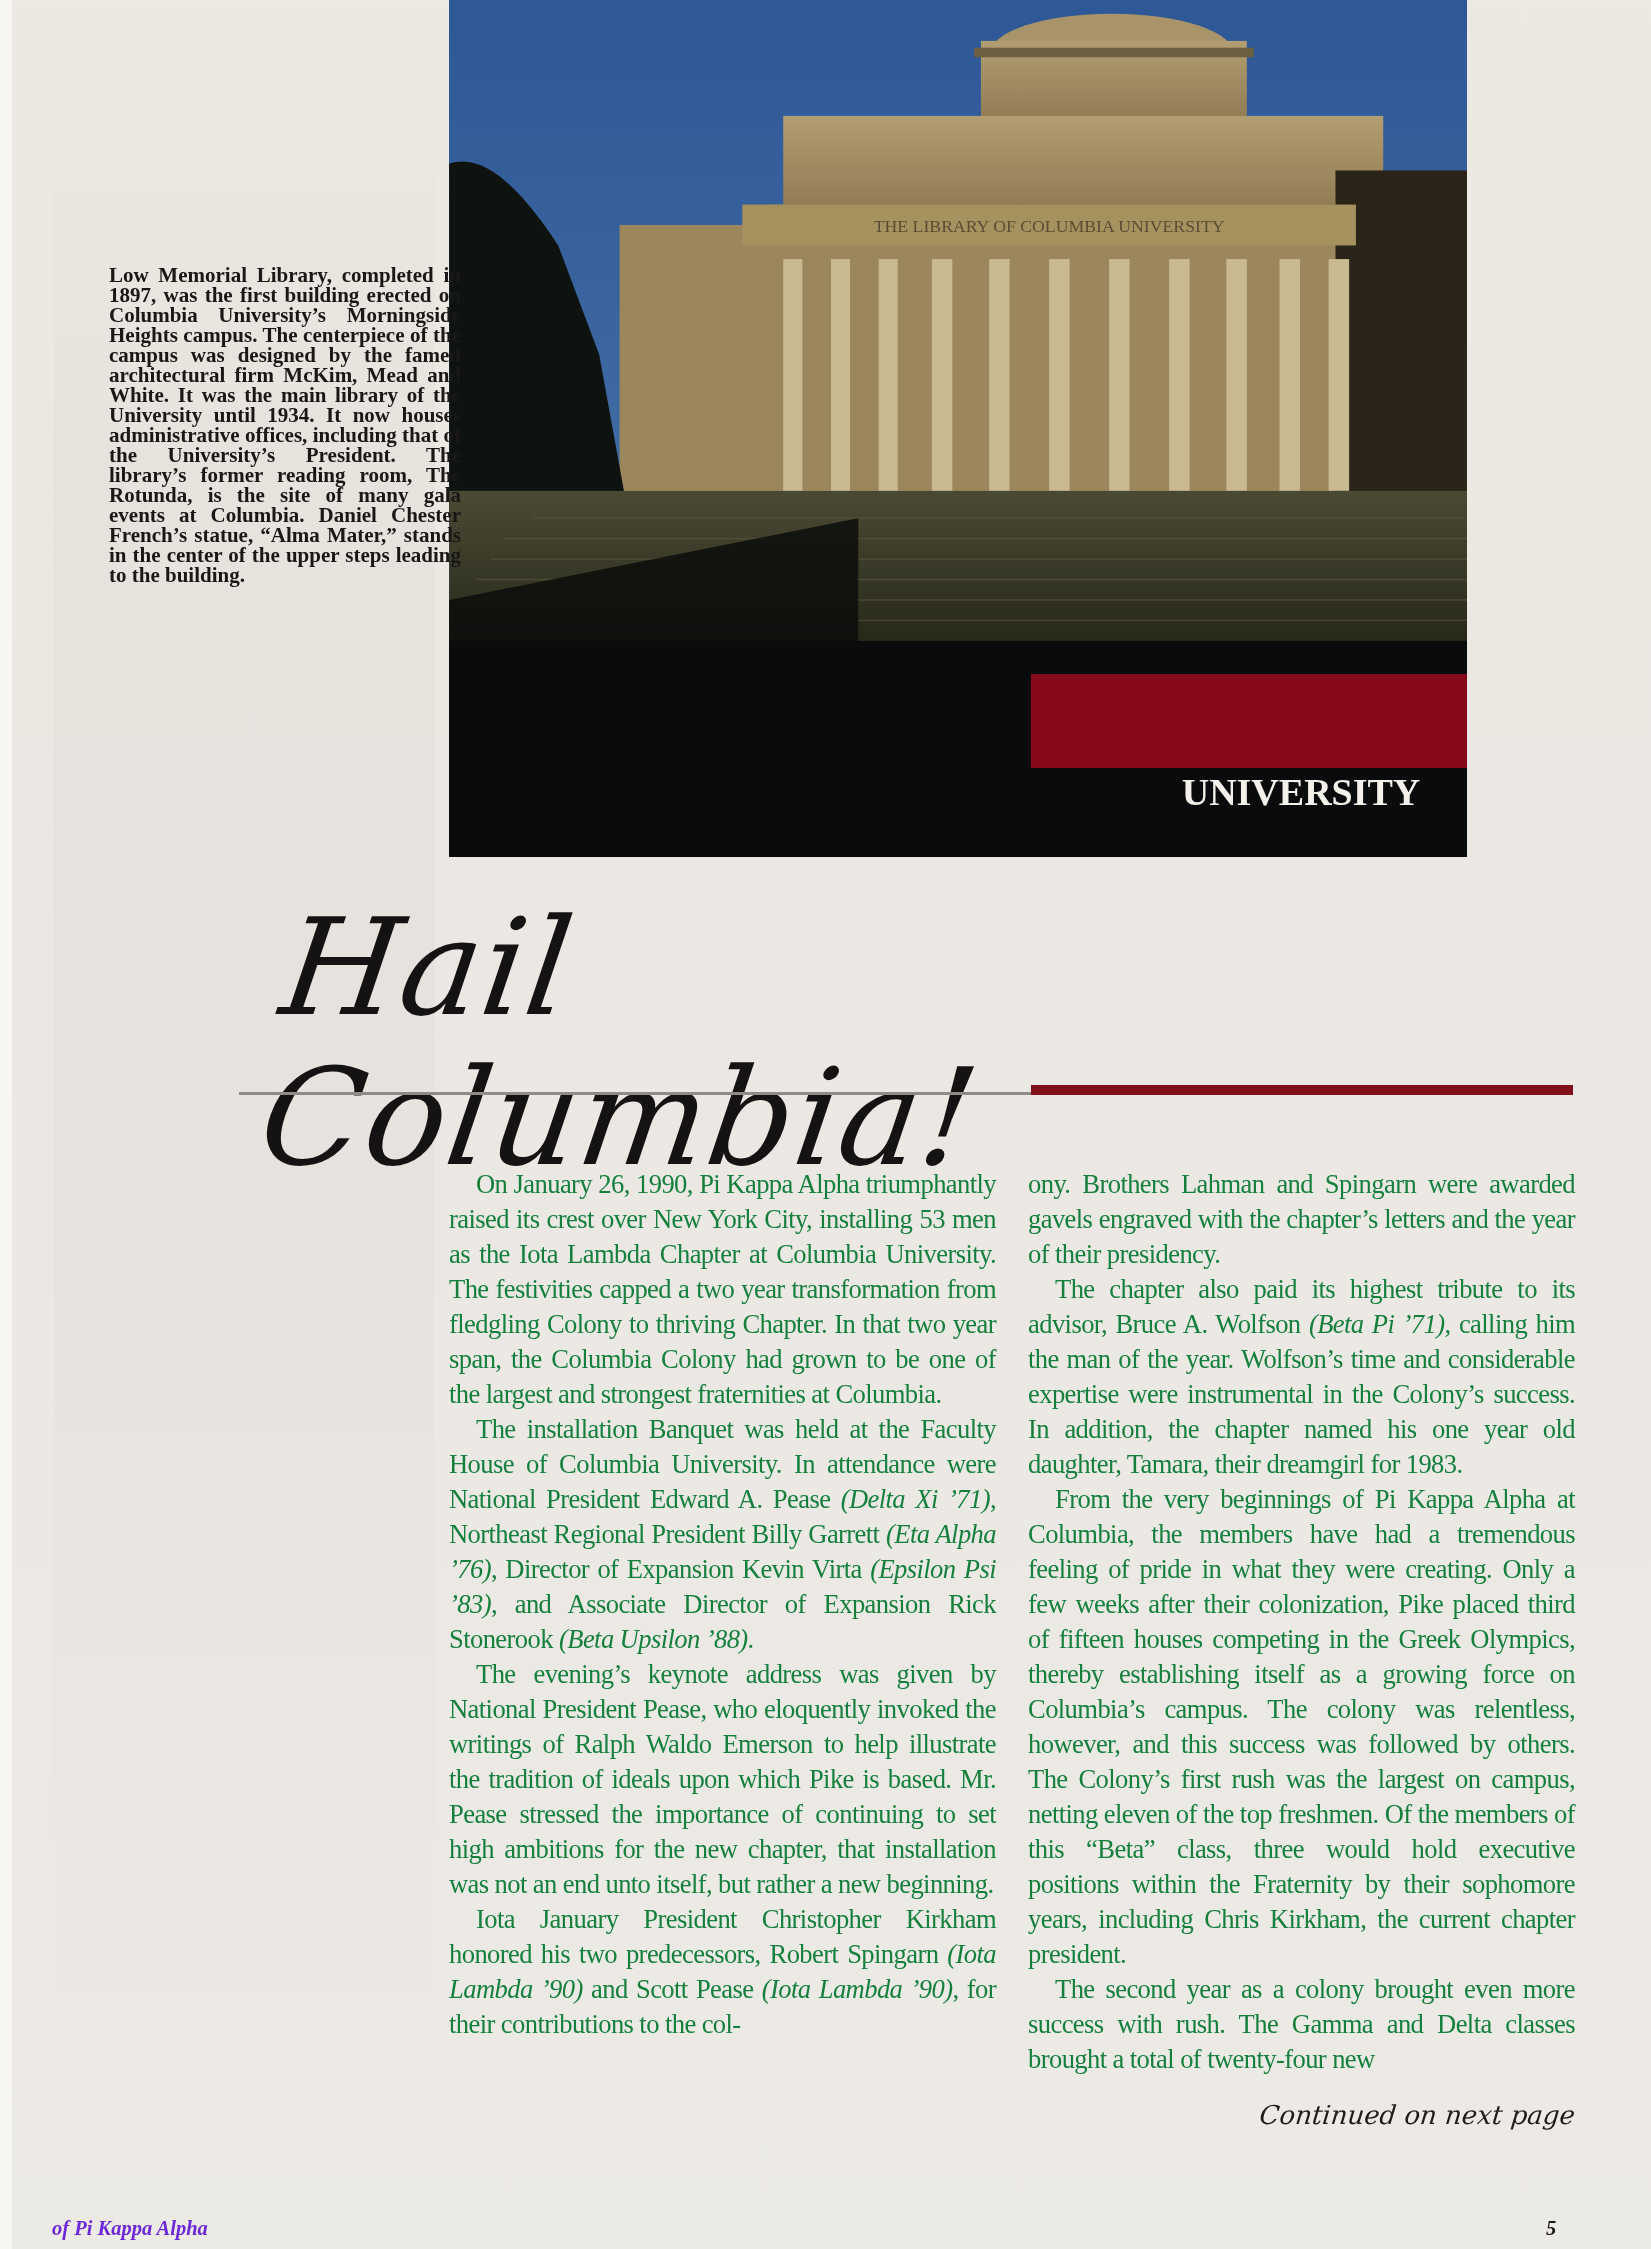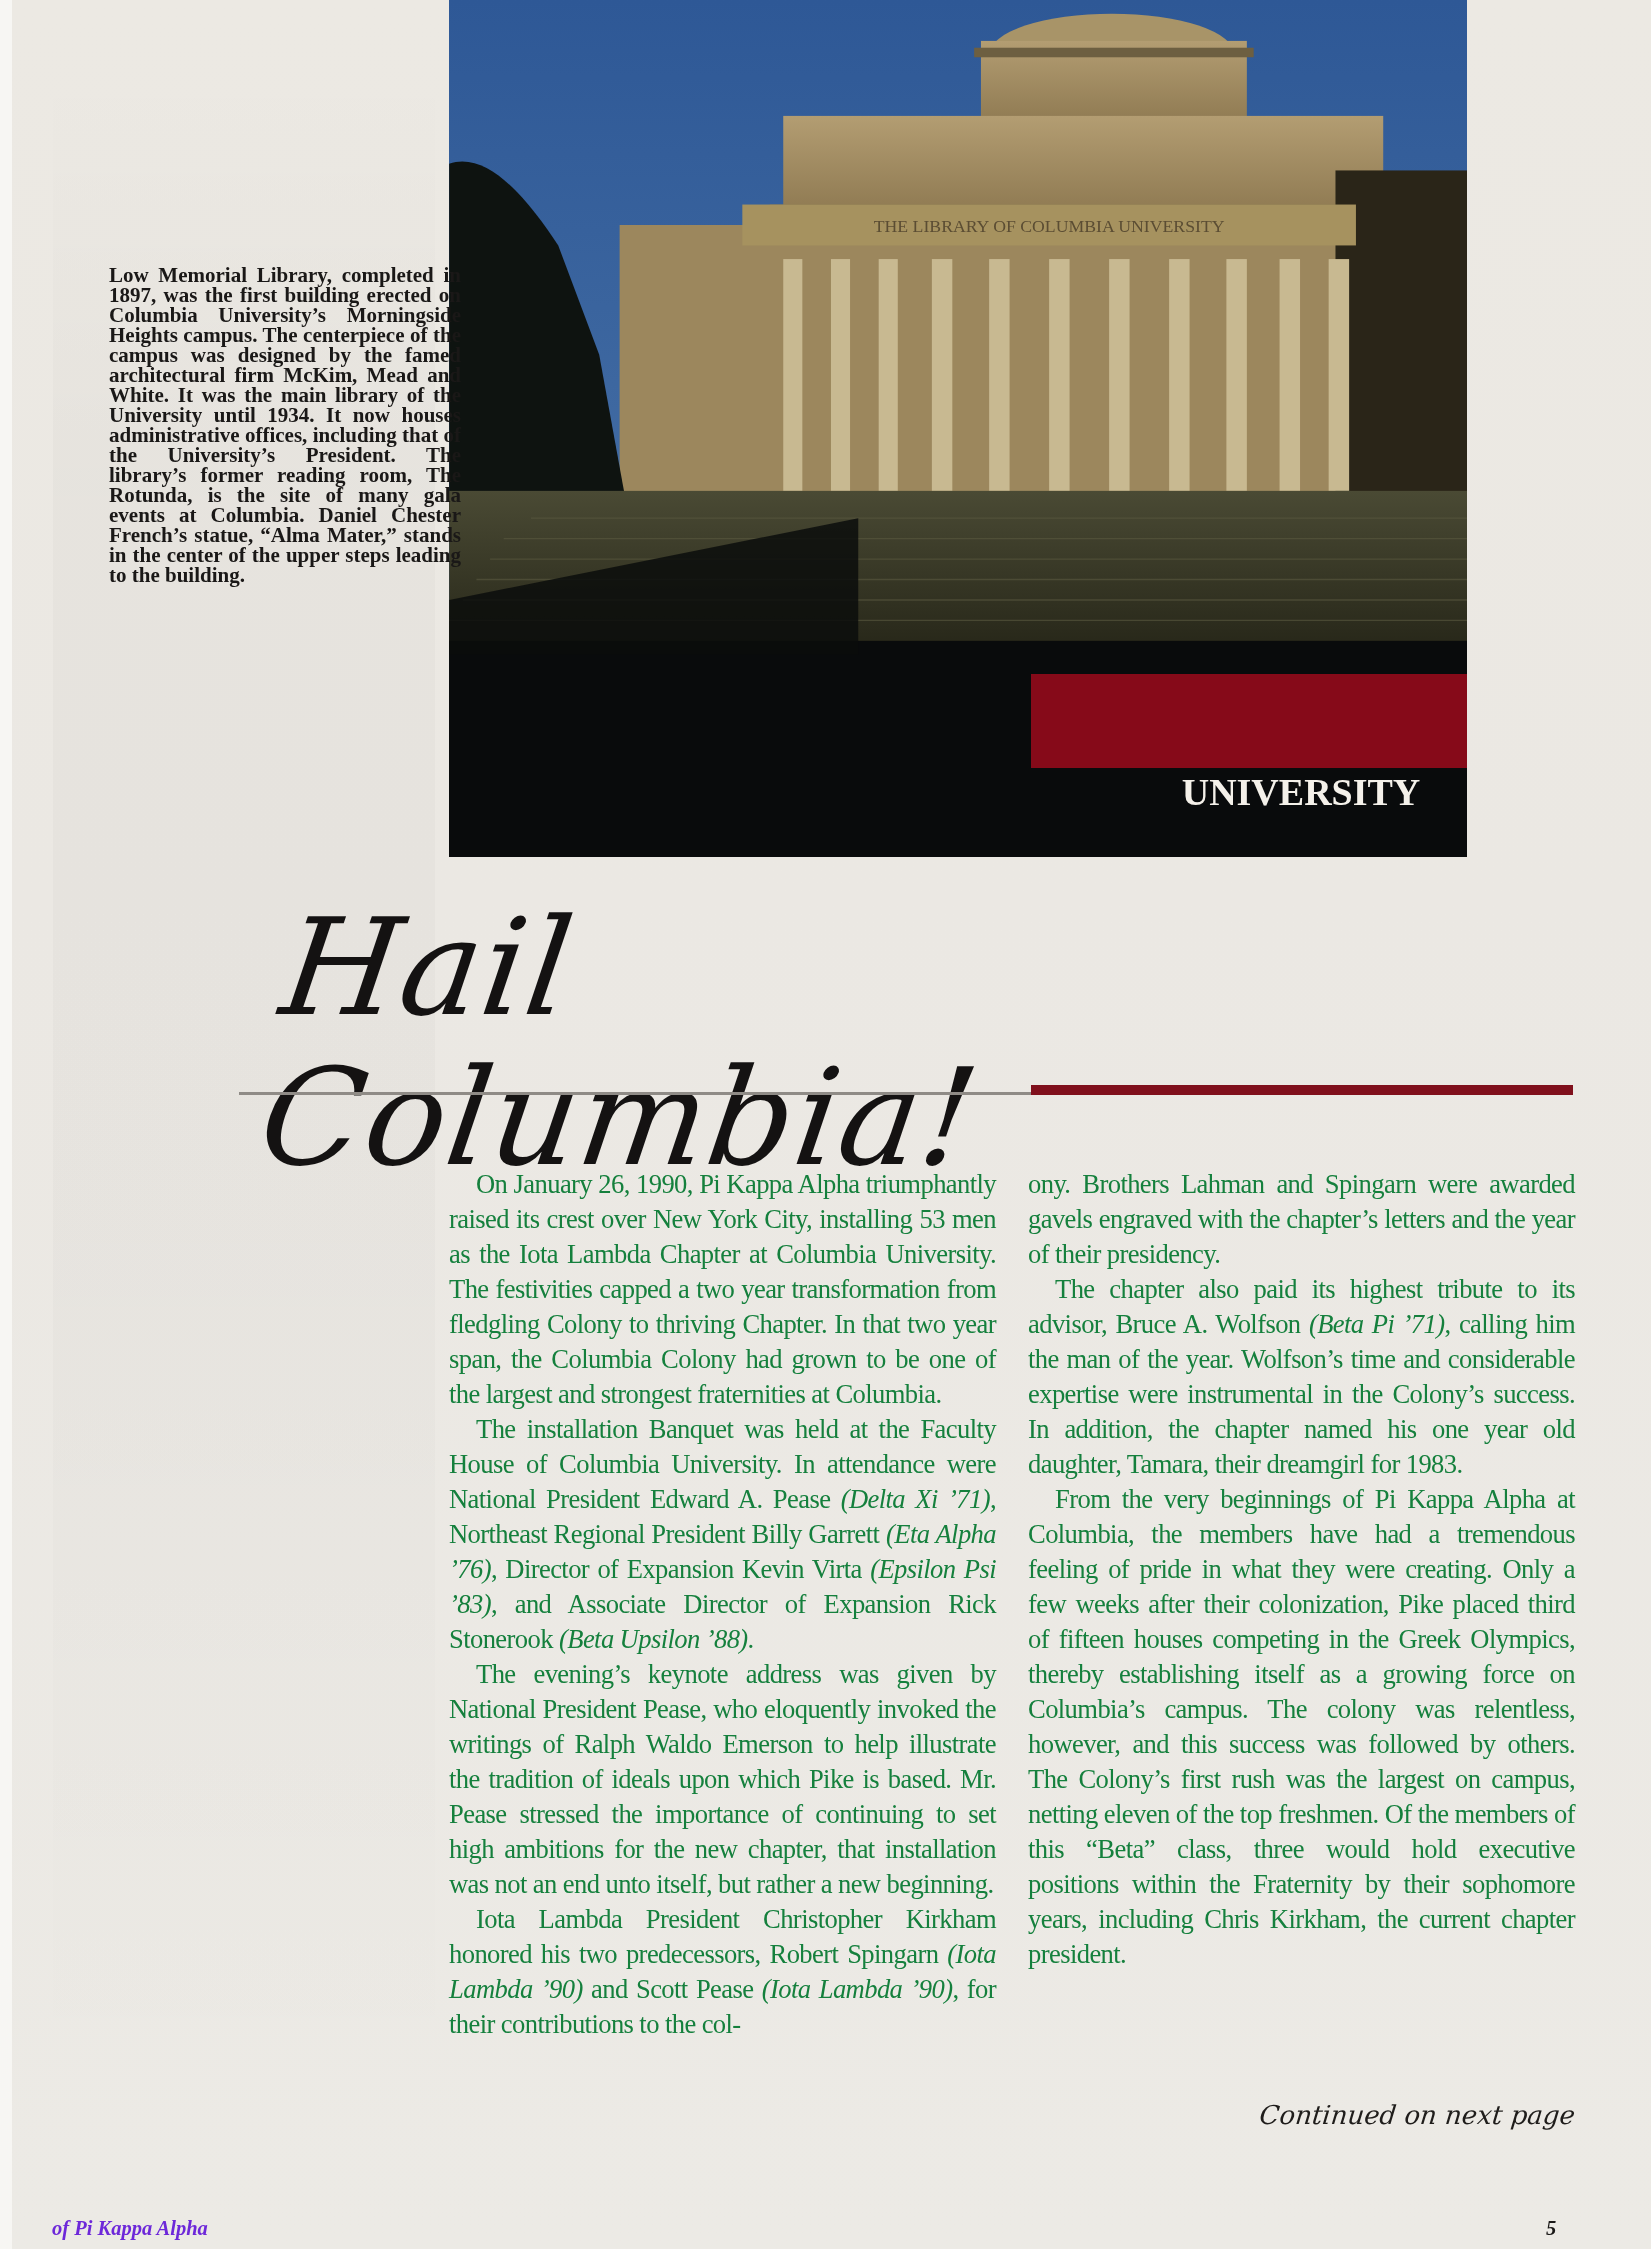--- a/index.html
+++ b/index.html
@@ -168,25 +168,26 @@
 <div class="caption">Low Memorial Library, completed in 1897, was the first building erected on Columbia University’s Morningside Heights campus. The centerpiece of the campus was designed by the famed architectural firm McKim, Mead and White. It was the main library of the University until 1934. It now houses administrative offices, including that of the University’s President. The library’s former reading room, The Rotunda, is the site of many gala events at Columbia. Daniel Chester French’s statue, “Alma Mater,” stands in the center of the upper steps leading to the building.</div>
 
 <div class="title">Hail Columbia!</div>
 <div class="rule-gray"></div>
 <div class="rule-red"></div>
 
 <div class="col left">
     <p><span>On January 26, 1990, Pi Kappa Alpha triumphantly raised its crest over New York City, installing 53 men as the Iota Lambda Chapter at Columbia University. The festivities capped a two year transformation from fledgling Colony to thriving Chapter. In that two year span, the Columbia Colony had grown to be one of the largest and strongest fraternities at Columbia.</span></p>
     <p><span>The installation Banquet was held at the Faculty House of Columbia University. In attendance were National President Edward A. Pease </span><em>(Delta Xi ’71)</em><span>, Northeast Regional President Billy Garrett </span><em>(Eta Alpha ’76)</em><span>, Director of Expansion Kevin Virta </span><em>(Epsilon Psi ’83)</em><span>, and Associate Director of Expansion Rick Stonerook </span><em>(Beta Upsilon ’88)</em><span>.</span></p>
     <p><span>The evening’s keynote address was given by National President Pease, who eloquently invoked the writings of Ralph Waldo Emerson to help illustrate the tradition of ideals upon which Pike is based. Mr. Pease stressed the importance of continuing to set high ambitions for the new chapter, that installation was not an end unto itself, but rather a new beginning.</span></p>
-    <p><span>Iota Lambda President Christopher Kirkham honored his two predecessors, Robert Spingarn </span><em>(Iota Lambda ’90)</em><span> and Scott Pease </span><em>(Iota Lambda ’90)</em><span>, for their contributions to the col-</span></p>
+    <p><span>Iota January President Christopher Kirkham honored his two predecessors, Robert Spingarn </span><em>(Iota Lambda ’90)</em><span> and Scott Pease </span><em>(Iota Lambda ’90)</em><span>, for their contributions to the col-</span></p>
   </div>
 <div class="col right">
     <p class="cont"><span>ony. Brothers Lahman and Spingarn were awarded gavels engraved with the chapter’s letters and the year of their presidency.</span></p>
     <p><span>The chapter also paid its highest tribute to its advisor, Bruce A. Wolfson </span><em>(Beta Pi ’71)</em><span>, calling him the man of the year. Wolfson’s time and considerable expertise were instrumental in the Colony’s success. In addition, the chapter named his one year old daughter, Tamara, their dreamgirl for 1983.</span></p>
     <p><span>From the very beginnings of Pi Kappa Alpha at Columbia, the members have had a tremendous feeling of pride in what they were creating. Only a few weeks after their colonization, Pike placed third of fifteen houses competing in the Greek Olympics, thereby establishing itself as a growing force on Columbia’s campus. The colony was relentless, however, and this success was followed by others. The Colony’s first rush was the largest on campus, netting eleven of the top freshmen. Of the members of this “Beta” class, three would hold executive positions within the Fraternity by their sophomore years, including Chris Kirkham, the current chapter president.</span></p>
+    <p><span>The second year as a colony brought even more success with rush. The Gamma and Delta classes brought a total of twenty-four new</span></p>
   </div>
 
 <div class="continued">Continued on next page</div>
 
 <div class="footer-left">of Pi Kappa Alpha</div>
 <div class="footer-right">5</div>
 
 
 </body></html>

